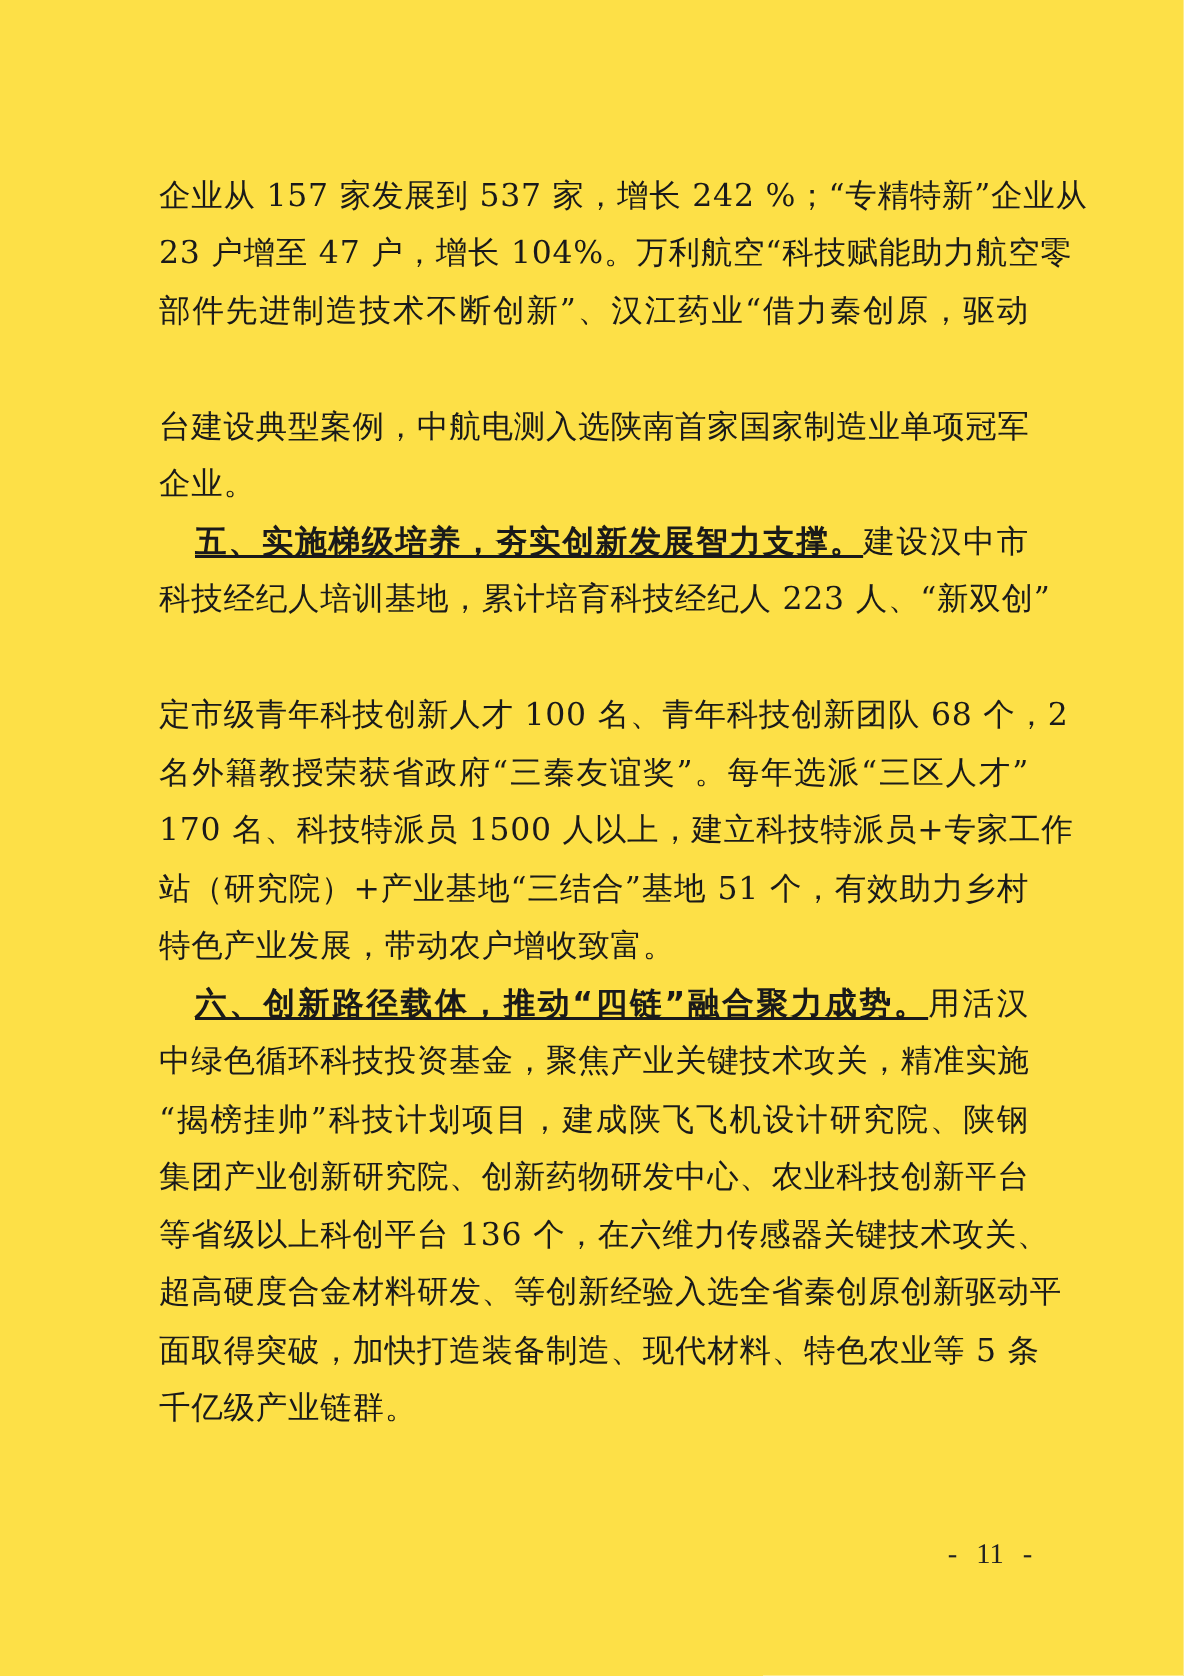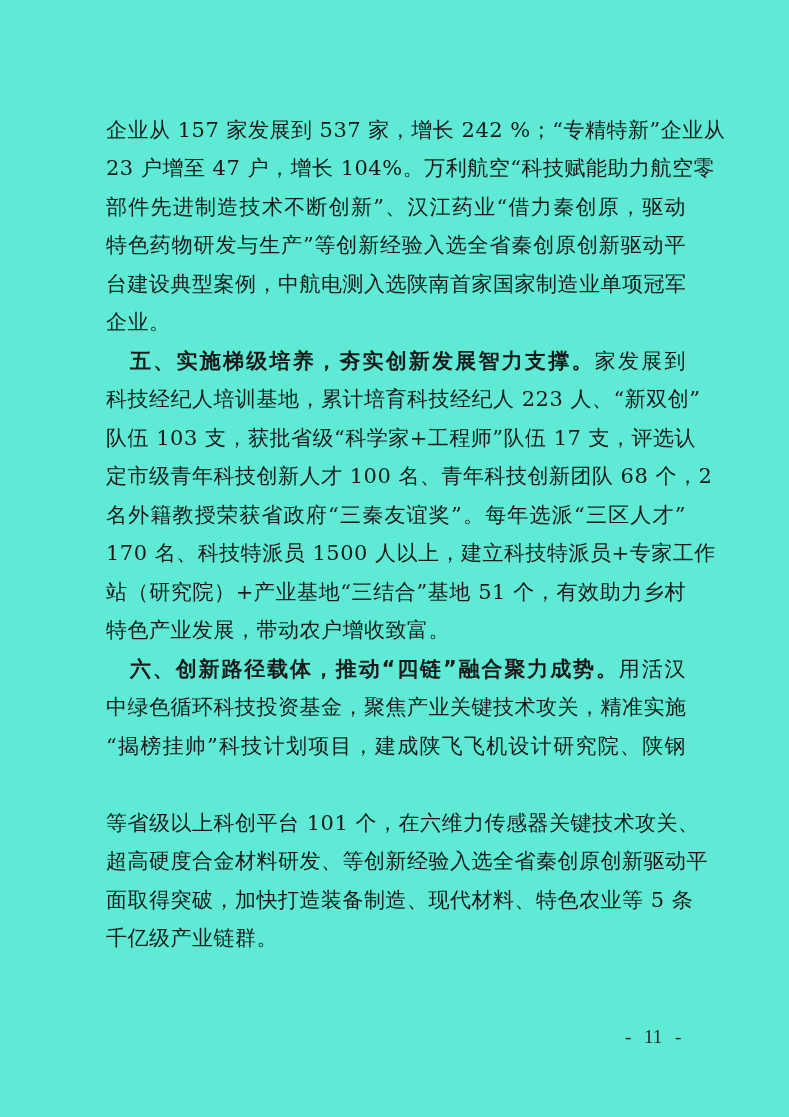--- a/index.html
+++ b/index.html
@@ -1,77 +1,77 @@
 <!DOCTYPE html>
 <html><head>
 <meta charset="utf-8">
 <style>
   html, body { margin: 0; padding: 0; background: #ffffff; }
   body { width: 789px; height: 1117px; position: relative; overflow: hidden; }
   .page {
     position: absolute; left: 0; top: 0; width: 789px; height: 1117px;
-    background: #5eead4;
+    background: #fde047;
   }
   .line {
     position: absolute;
     left: 106px;
     width: 580px;
     height: 38px;
     line-height: 38px;
     font-family: "DejaVu Serif", "Liberation Serif", serif;
     font-size: 21px;
     color: #1a1a1a;
     white-space: nowrap;
     text-align: justify;
     text-align-last: justify;
     letter-spacing: 0.5px;
   }
   .line.last { text-align-last: left; }
   .line .hd {
     font-family: "DejaVu Sans", "Liberation Sans", sans-serif;
     font-weight: bold;
+    text-decoration: underline;
   }
   .line.indent { left: 130px; width: 556px; }
   .page-number {
     position: absolute;
     left: 625px; top: 1022px;
     width: 70px; height: 30px; line-height: 30px;
     font-family: "Liberation Serif", "DejaVu Serif", serif;
     font-size: 19px; color: #222;
-    text-align: left;
+    text-align: center;
     word-spacing: 8px;
   }
 </style>
 </head>
 <body>
 
 <div class="page">
 
   <div class="line" style="top:111px">企业从 157 家发展到 537 家，增长 242 %；“专精特新”企业从</div>
   <div class="line" style="top:149px">23 户增至 47 户，增长 104%。万利航空“科技赋能助力航空零</div>
   <div class="line" style="top:188px">部件先进制造技术不断创新”、汉江药业“借力秦创原，驱动</div>
-  <div class="line" style="top:226px">特色药物研发与生产”等创新经验入选全省秦创原创新驱动平</div>
   <div class="line last" style="top:303px">企业。</div>
   <div class="line" style="top:265px">台建设典型案例，中航电测入选陕南首家国家制造业单项冠军</div>
 
   <div class="line indent" style="top:342px">
-    <span class="hd">五、实施梯级培养，夯实创新发展智力支撑。</span><span>家发展到</span>
+    <span class="hd">五、实施梯级培养，夯实创新发展智力支撑。</span><span>建设汉中市</span>
   </div>
   <div class="line" style="top:380px">科技经纪人培训基地，累计培育科技经纪人 223 人、“新双创”</div>
-  <div class="line" style="top:419px">队伍 103 支，获批省级“科学家+工程师”队伍 17 支，评选认</div>
   <div class="line" style="top:457px">定市级青年科技创新人才 100 名、青年科技创新团队 68 个，2</div>
   <div class="line" style="top:496px">名外籍教授荣获省政府“三秦友谊奖”。每年选派“三区人才”</div>
   <div class="line" style="top:534px">170 名、科技特派员 1500 人以上，建立科技特派员+专家工作</div>
   <div class="line" style="top:573px">站（研究院）+产业基地“三结合”基地 51 个，有效助力乡村</div>
   <div class="line last" style="top:611px">特色产业发展，带动农户增收致富。</div>
 
   <div class="line indent" style="top:650px">
     <span class="hd">六、创新路径载体，推动“四链”融合聚力成势。</span><span>用活汉</span>
   </div>
   <div class="line" style="top:688px">中绿色循环科技投资基金，聚焦产业关键技术攻关，精准实施</div>
   <div class="line" style="top:727px">“揭榜挂帅”科技计划项目，建成陕飞飞机设计研究院、陕钢</div>
-  <div class="line" style="top:804px">等省级以上科创平台 101 个，在六维力传感器关键技术攻关、</div>
+  <div class="line" style="top:765px">集团产业创新研究院、创新药物研发中心、农业科技创新平台</div>
+  <div class="line" style="top:804px">等省级以上科创平台 136 个，在六维力传感器关键技术攻关、</div>
   <div class="line" style="top:842px">超高硬度合金材料研发、等创新经验入选全省秦创原创新驱动平</div>
   <div class="line" style="top:881px">面取得突破，加快打造装备制造、现代材料、特色农业等 5 条</div>
   <div class="line last" style="top:919px">千亿级产业链群。</div>
 
   <div class="page-number">- 11 -</div>
 </div>
 
 </body></html>

